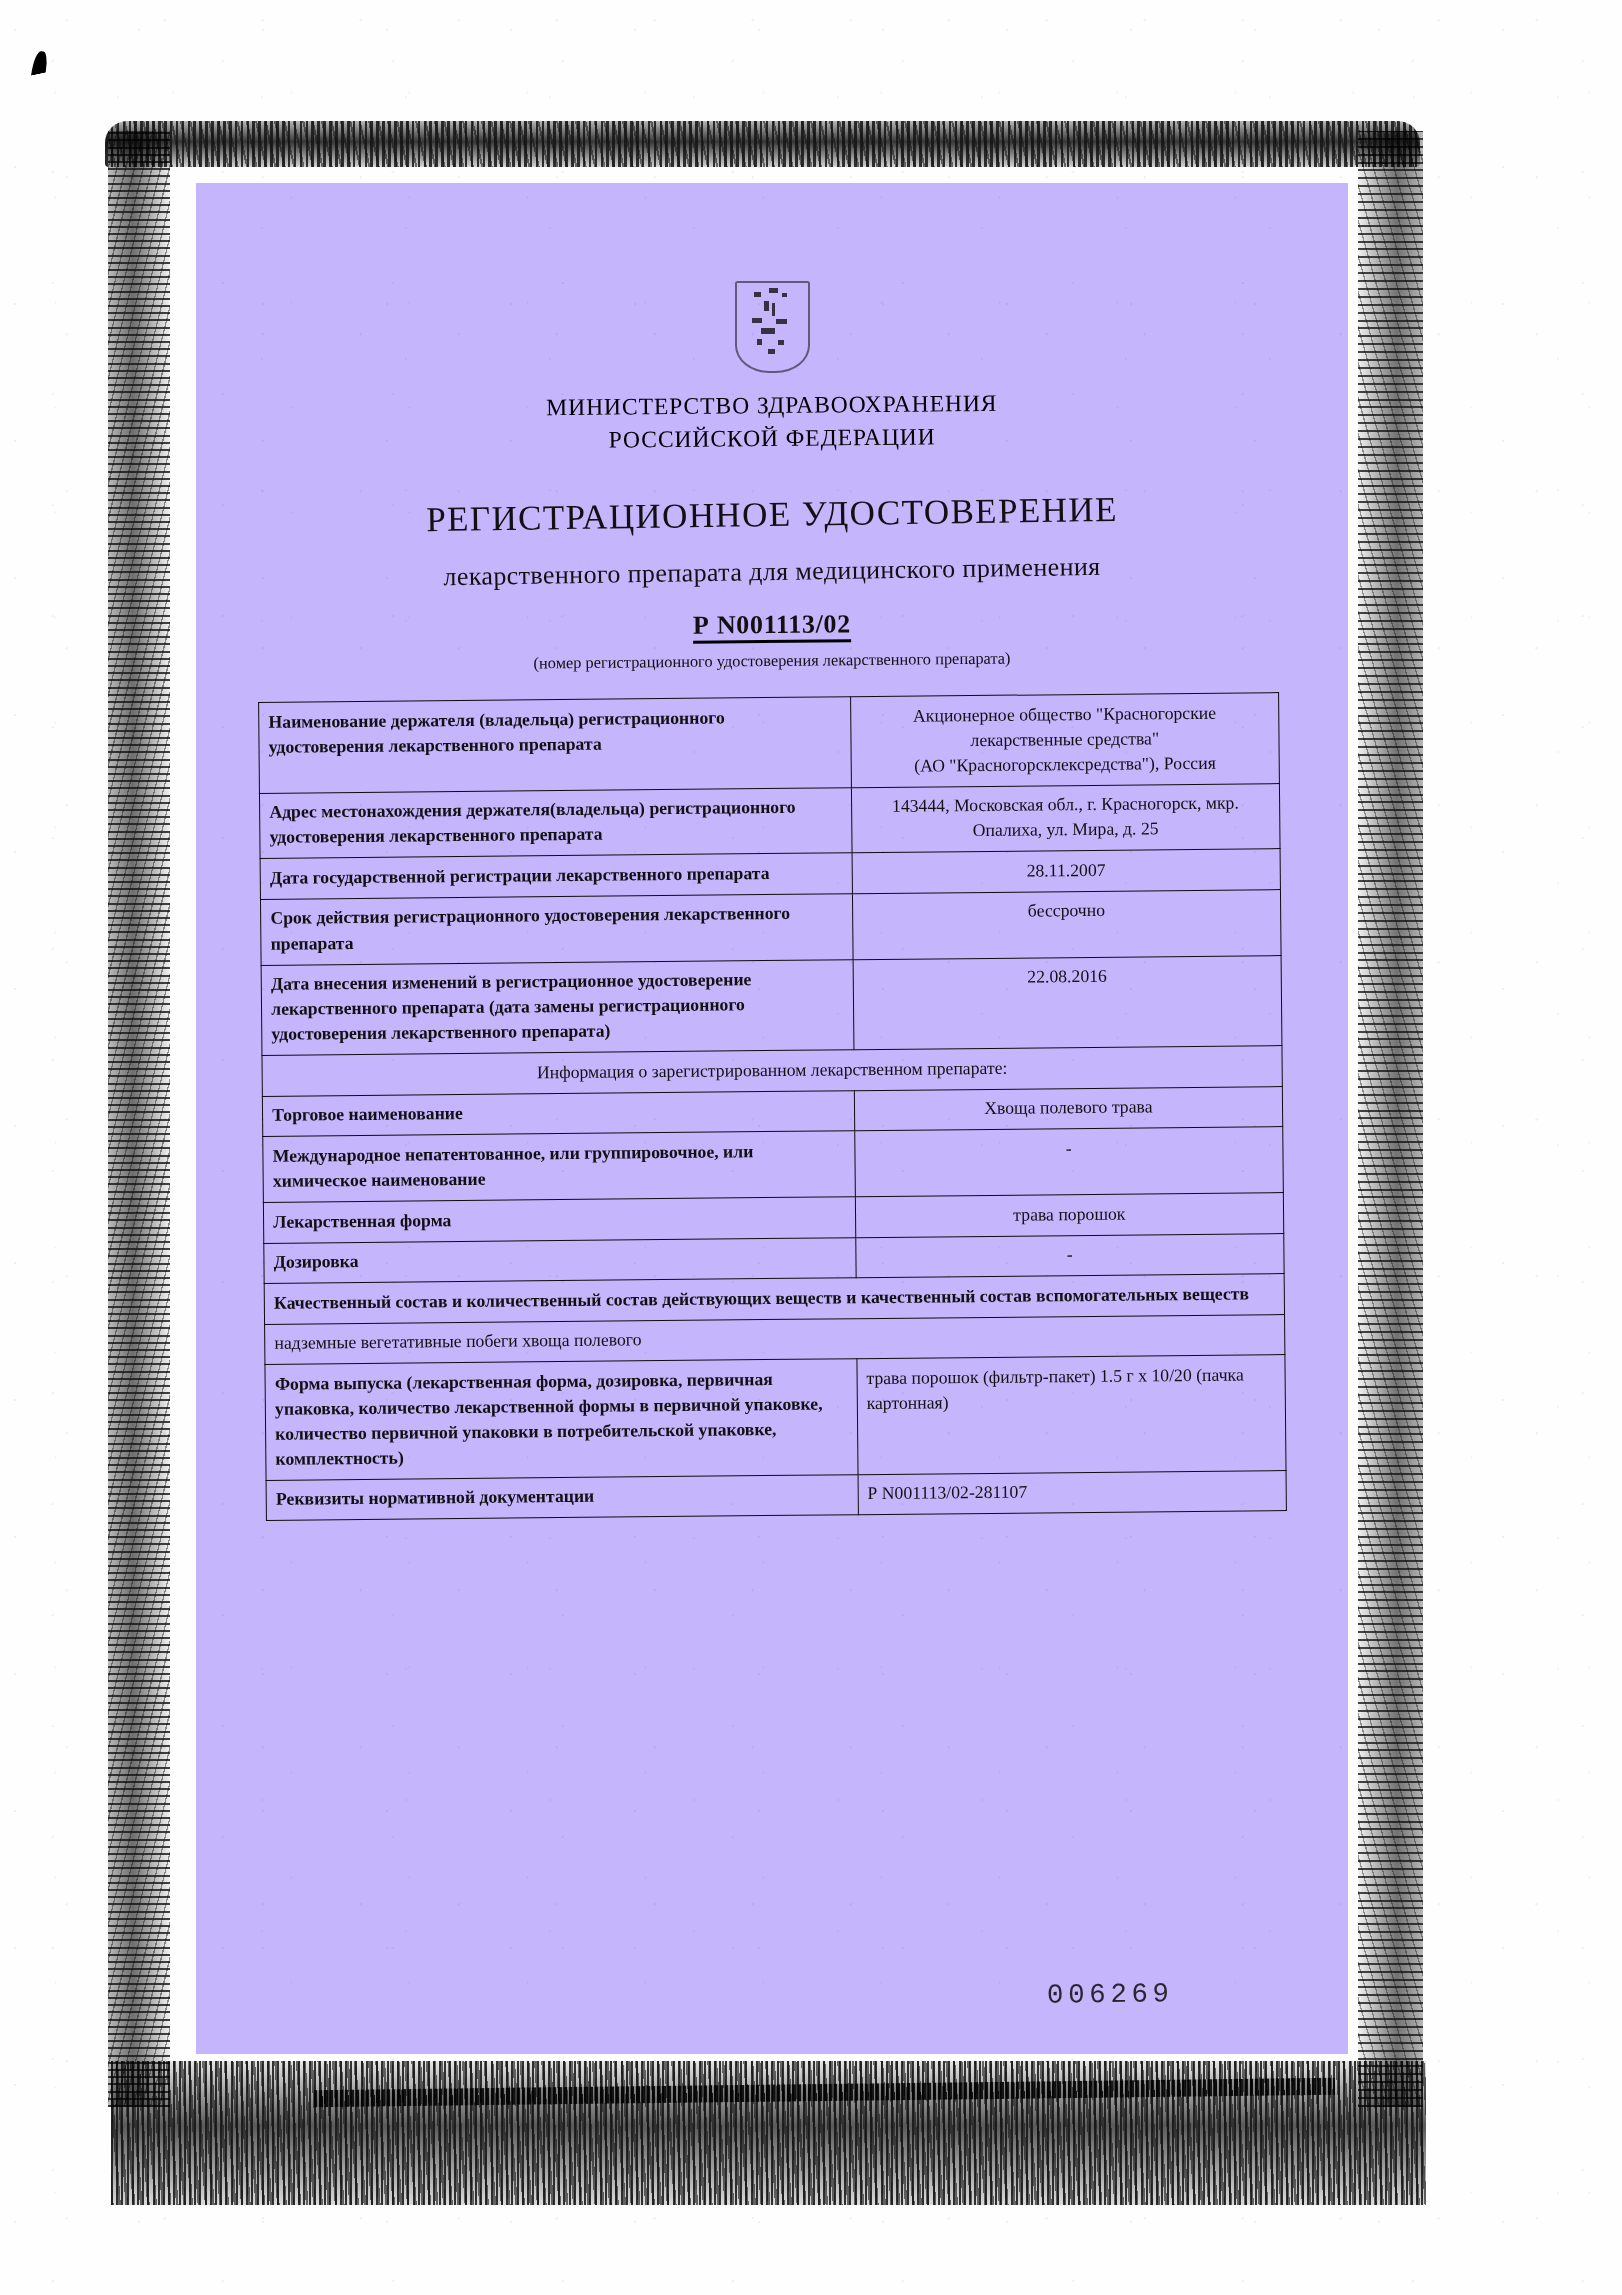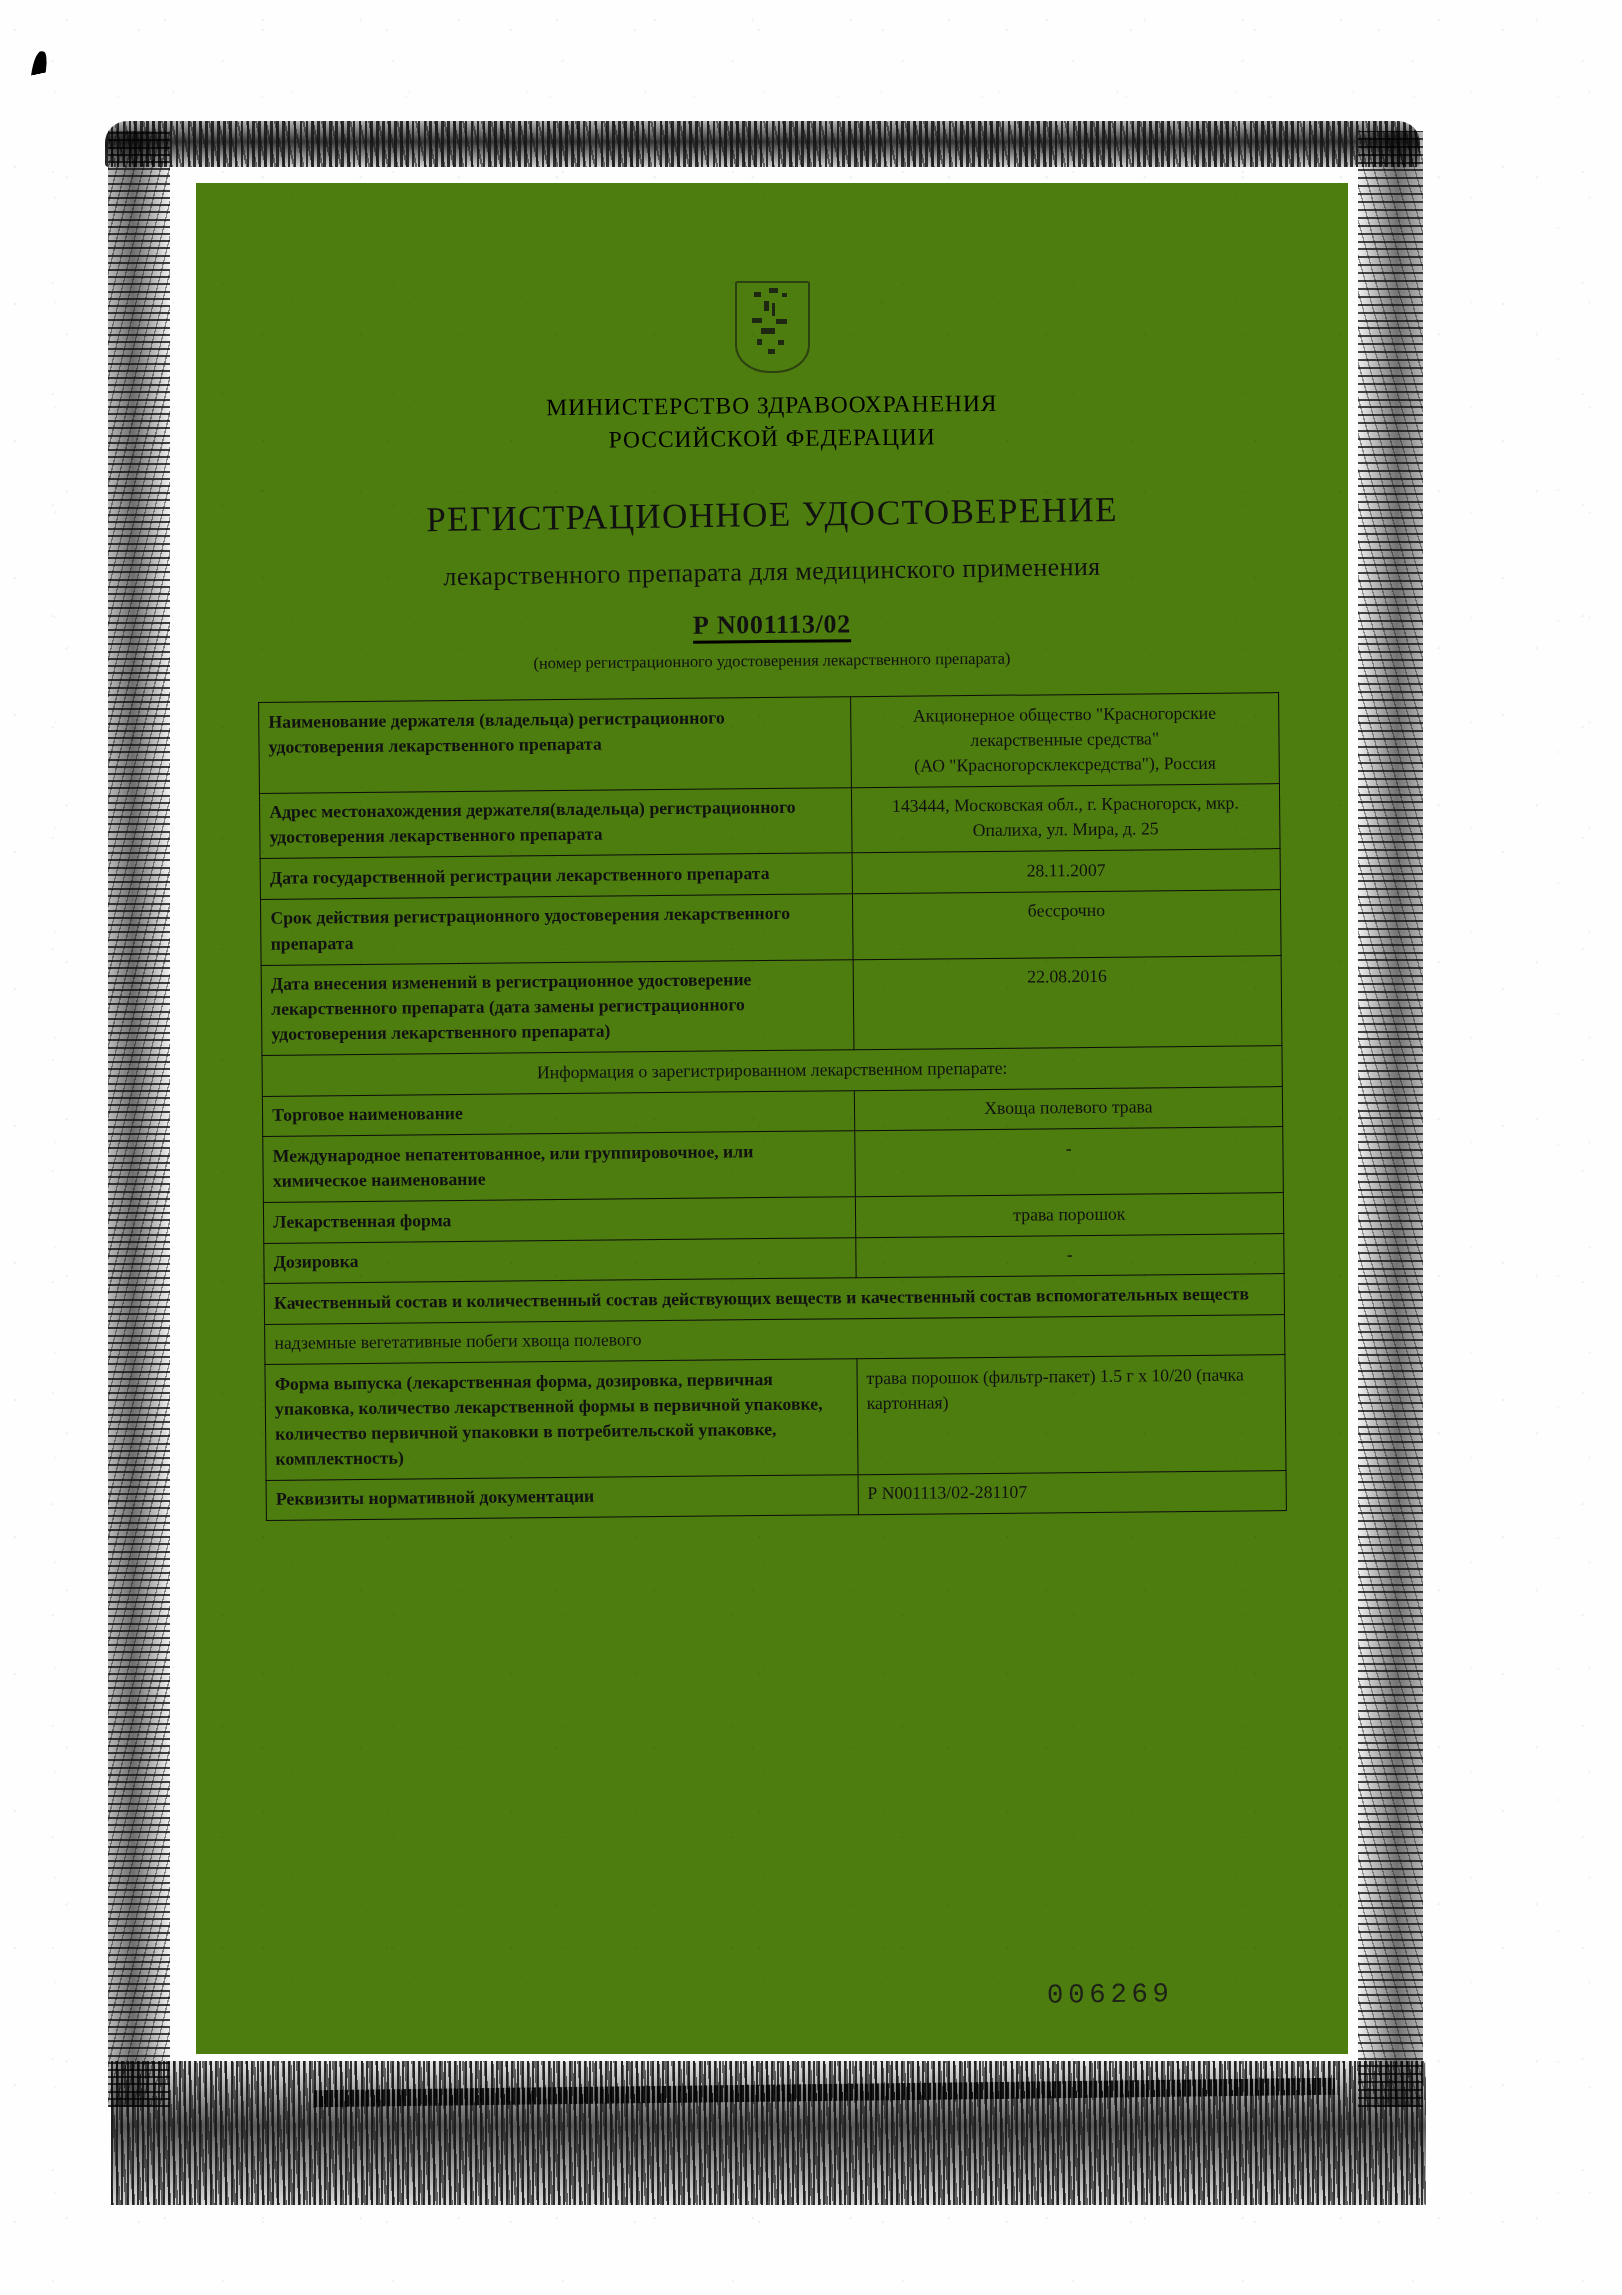--- a/index.html
+++ b/index.html
@@ -81,21 +81,21 @@
     position:absolute;left:31px;top:51px;width:14.4px;height:51px;
     background:linear-gradient(160deg,#000 0%,#000 45%,transparent 46%);
     border-radius:55% 40% 25% 60%;
     transform:rotate(8deg);
   }
 
   
   #sheet{
     position:absolute;
     left:196px;top:183px;width:1152px;height:1871px;
-    background:#4d7c0f;
+    background:#c4b5fd;
   }
 
   
   #emblem{
     width:75px;height:92px;margin:98px auto 0 auto;
     position:relative;
   }
   #emblem .shield{
     position:absolute;inset:0;
     border:2px solid #111;

